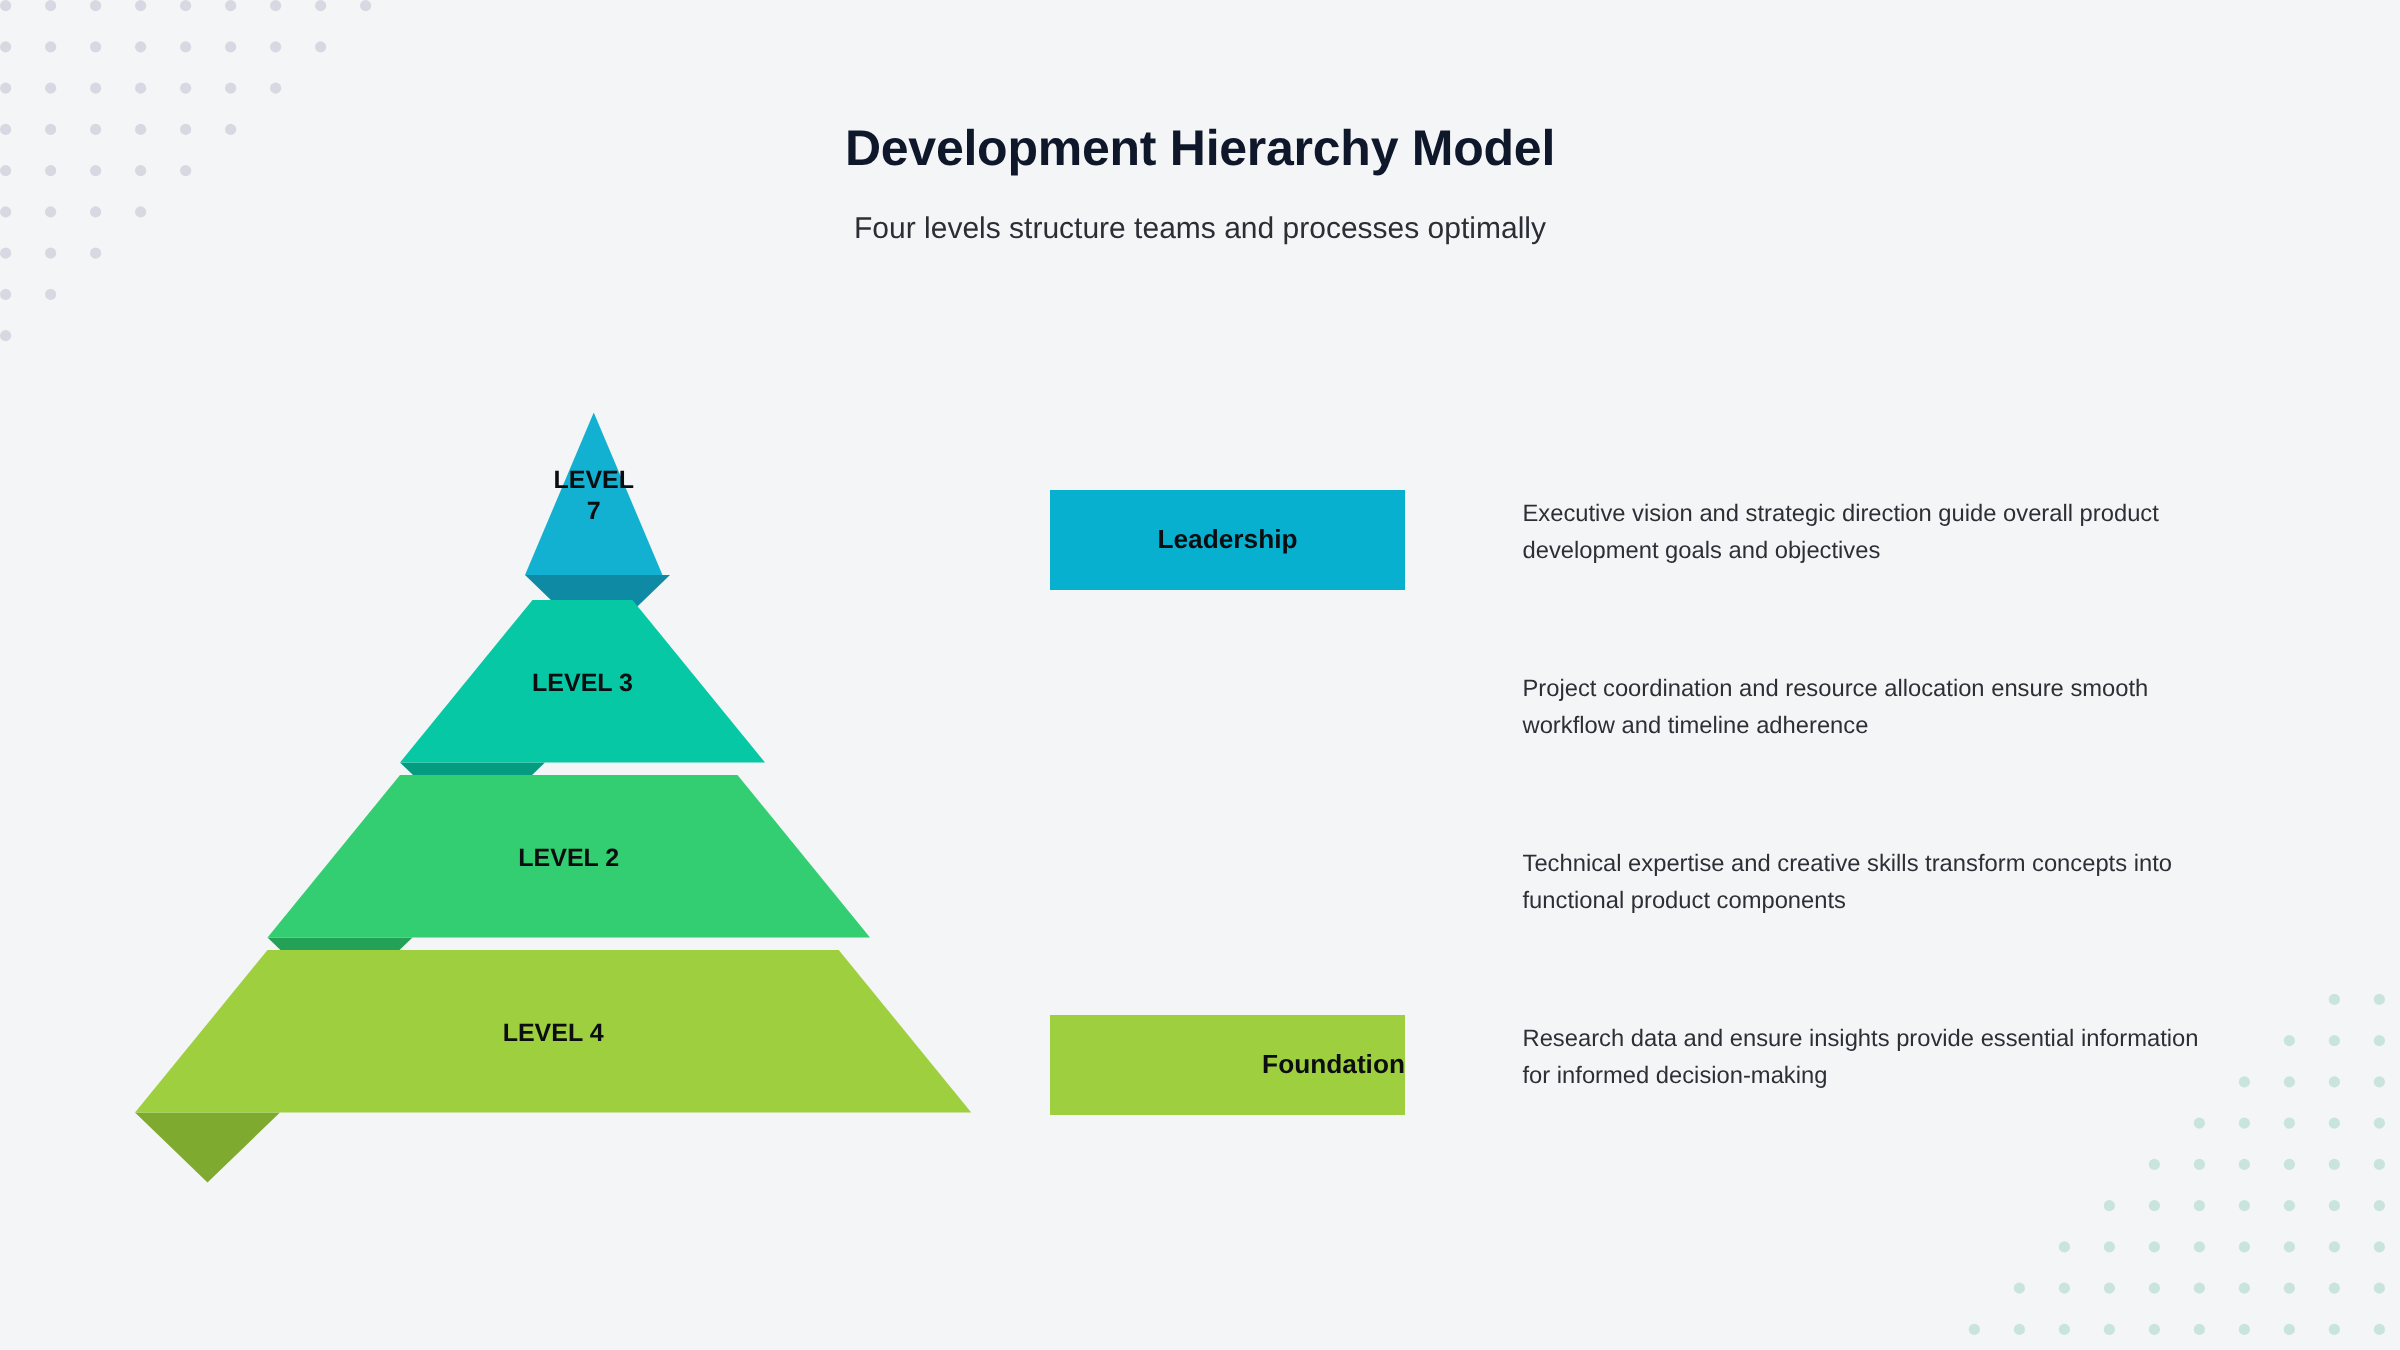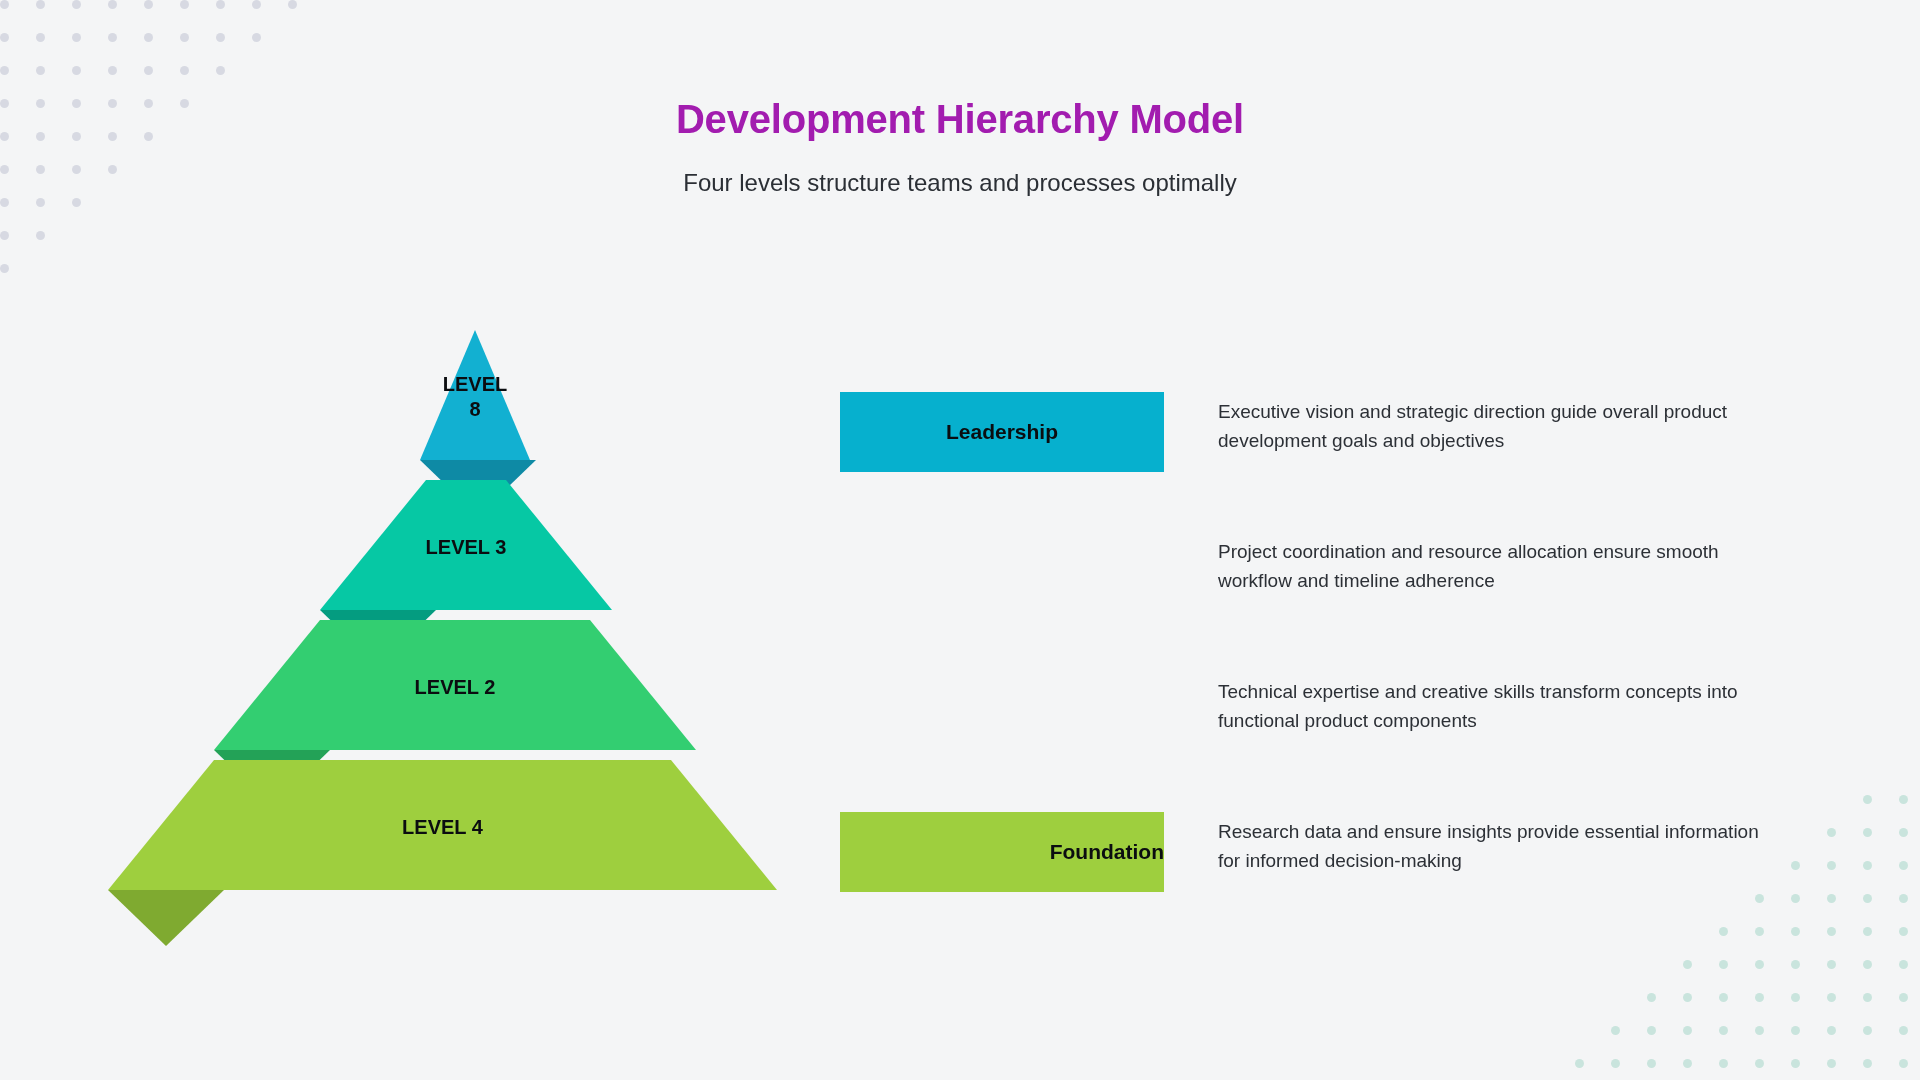--- a/index.html
+++ b/index.html
@@ -29,21 +29,21 @@
   
   #header {
     position:absolute;
     left:0; top:96px;
     width:1920px;
     text-align:center;
   }
   #page-title {
     font-size:40px;
     font-weight:700;
-    color:#a21caf;
+    color:#0f172a;
     letter-spacing:-0.2px;
     line-height:1.18;
   }
   #page-subtitle {
     margin-top:24px;
     font-size:24px;
     font-weight:400;
     color:#2b2f35;
     line-height:1.3;
   }
@@ -75,21 +75,21 @@
 
   
   #rows { position:absolute; left:840px; top:392px; width:1040px; }
   .row {
     position:relative;
     height:140px;
   }
   .row-chip {
     position:absolute;
     left:0; top:0;
-    width:324px; height:80px;
+    width:284px; height:80px;
     display:flex;
     align-items:center;
     justify-content:center;
   }
   .row-chip-text {
     font-size:21px;
     font-weight:700;
     color:#0b0d10;
     text-align:center;
   }
@@ -217,21 +217,21 @@
     <div id="page-subtitle">Four levels structure teams and processes optimally</div>
   </div>
 
   <div id="pyramid">
       <div class="pyr-level" style="top: 0px;">
         <svg width="800" height="190">
           <polygon points="420,130 536,130 478,186" fill="#0E8AA5"></polygon>
           <polygon points="475,0 475,0 530,130 420,130" fill="#12B0D1"></polygon>
         </svg>
         <div class="pyr-label" style="top: 42px; left: 75px;">LEVEL
-8</div>
+7</div>
       </div>
       <div class="pyr-level" style="top: 150px;">
         <svg width="800" height="190">
           <polygon points="320,130 436,130 378,186" fill="#049C80"></polygon>
           <polygon points="426,0 506,0 612,130 320,130" fill="#06C8A4"></polygon>
         </svg>
         <div class="pyr-label" style="top: 54.5px; left: 66px;">LEVEL 3</div>
       </div>
       <div class="pyr-level" style="top: 290px;">
         <svg width="800" height="190">

